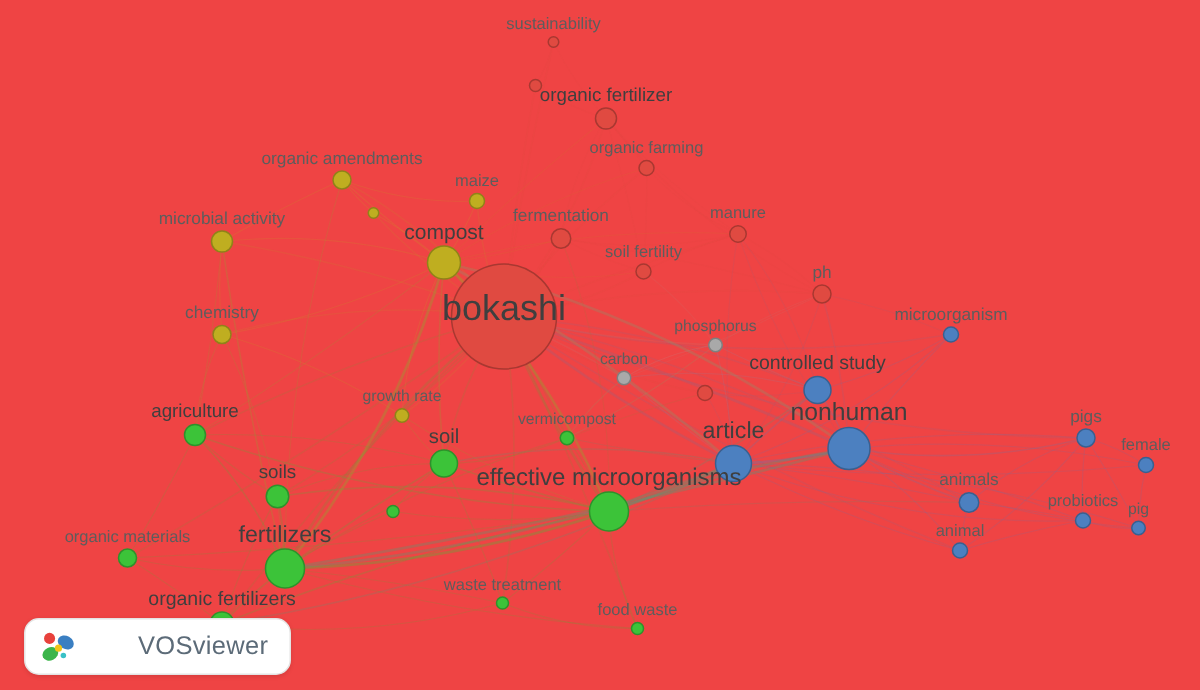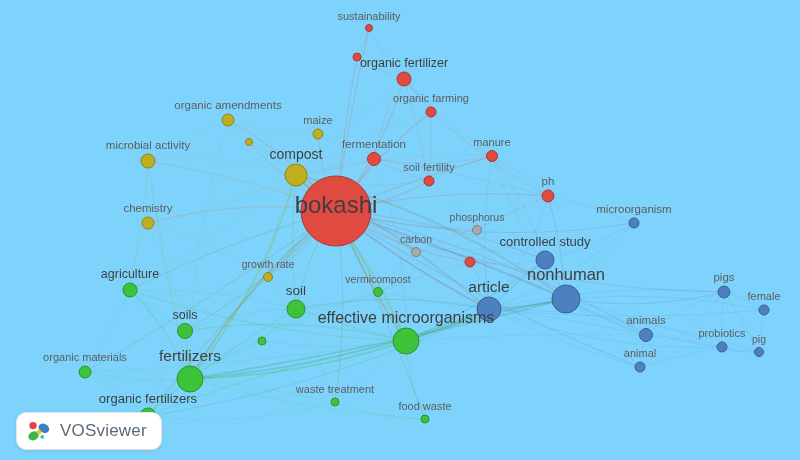--- a/index.html
+++ b/index.html
@@ -1,22 +1,22 @@
 <!DOCTYPE html>
 <html><head>
 <meta charset="utf-8">
 <style>
   html,body{margin:0;padding:0;background:#fff;}
-  .stage{position:relative;width:800px;height:460px;background:#7dd3fc;overflow:hidden;
+  .stage{position:relative;width:800px;height:460px;background:#ef4444;overflow:hidden;
          font-family:"Liberation Sans", sans-serif;}
   svg text{font-family:"Liberation Sans", sans-serif;}
   .logo{position:absolute;left:16px;bottom:10px;display:flex;align-items:center;gap:8px;
         padding:5px 14px 5px 9px;background:#ffffff;border:1px solid #e4e4e4;border-radius:10px;
         box-shadow:0 1px 3px rgba(0,0,0,0.10);}
-  .logo-text{font-size:17px;color:#5c6b78;letter-spacing:0.2px;}
+  .logo-text{font-size:17px;color:#5c6b78;letter-spacing:0.2px;margin-left:32px;}
 </style>
 </head>
 <body>
 
 <div class="stage">
   <svg id="net" width="800" height="460" viewBox="0 0 800 460">
       <g>
         <path d="M336 211 Q347.9 118.7 369 28" fill="none" stroke="rgb(224,74,65)" stroke-opacity="0.2" stroke-width="1.1"></path>
         <path d="M336 211 Q383.2 151.8 404 79" fill="none" stroke="rgb(224,74,65)" stroke-opacity="0.2" stroke-width="1.1"></path>
         <path d="M336 211 Q376.1 154.4 431 112" fill="none" stroke="rgb(224,74,65)" stroke-opacity="0.2" stroke-width="1.1"></path>

